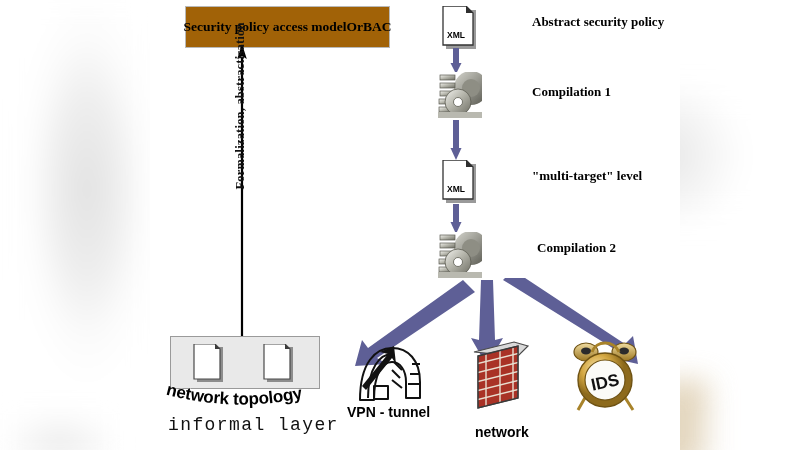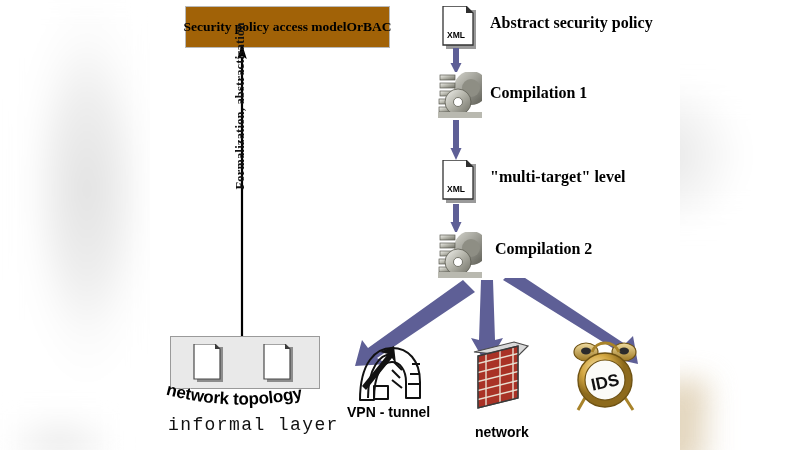--- a/index.html
+++ b/index.html
@@ -78,21 +78,21 @@
 
   
   .icon-xml{width:36px;height:44px;}
   .xml1{left:292px;top:6px;}
   .xml2{left:292px;top:160px;}
 
   .icon-gear{width:44px;height:46px;}
   .gear1{left:288px;top:72px;}
   .gear2{left:288px;top:232px;}
 
-  .lbl{position:absolute;font-weight:bold;font-size:16px;color:#000;white-space:nowrap;}
+  .lbl{position:absolute;font-weight:bold;font-size:13px;color:#000;white-space:nowrap;margin-left:42px;}
   .lbl-abstract{left:340px;top:14px;}
   .lbl-comp1{left:340px;top:84px;}
   .lbl-multi{left:340px;top:168px;}
   .lbl-comp2{left:345px;top:240px;}
 
   .varrow{position:absolute;width:14px;}
   .va1{left:299px;top:48px;height:26px;}
   .va2{left:299px;top:120px;height:40px;}
   .va3{left:299px;top:204px;height:30px;}
 

